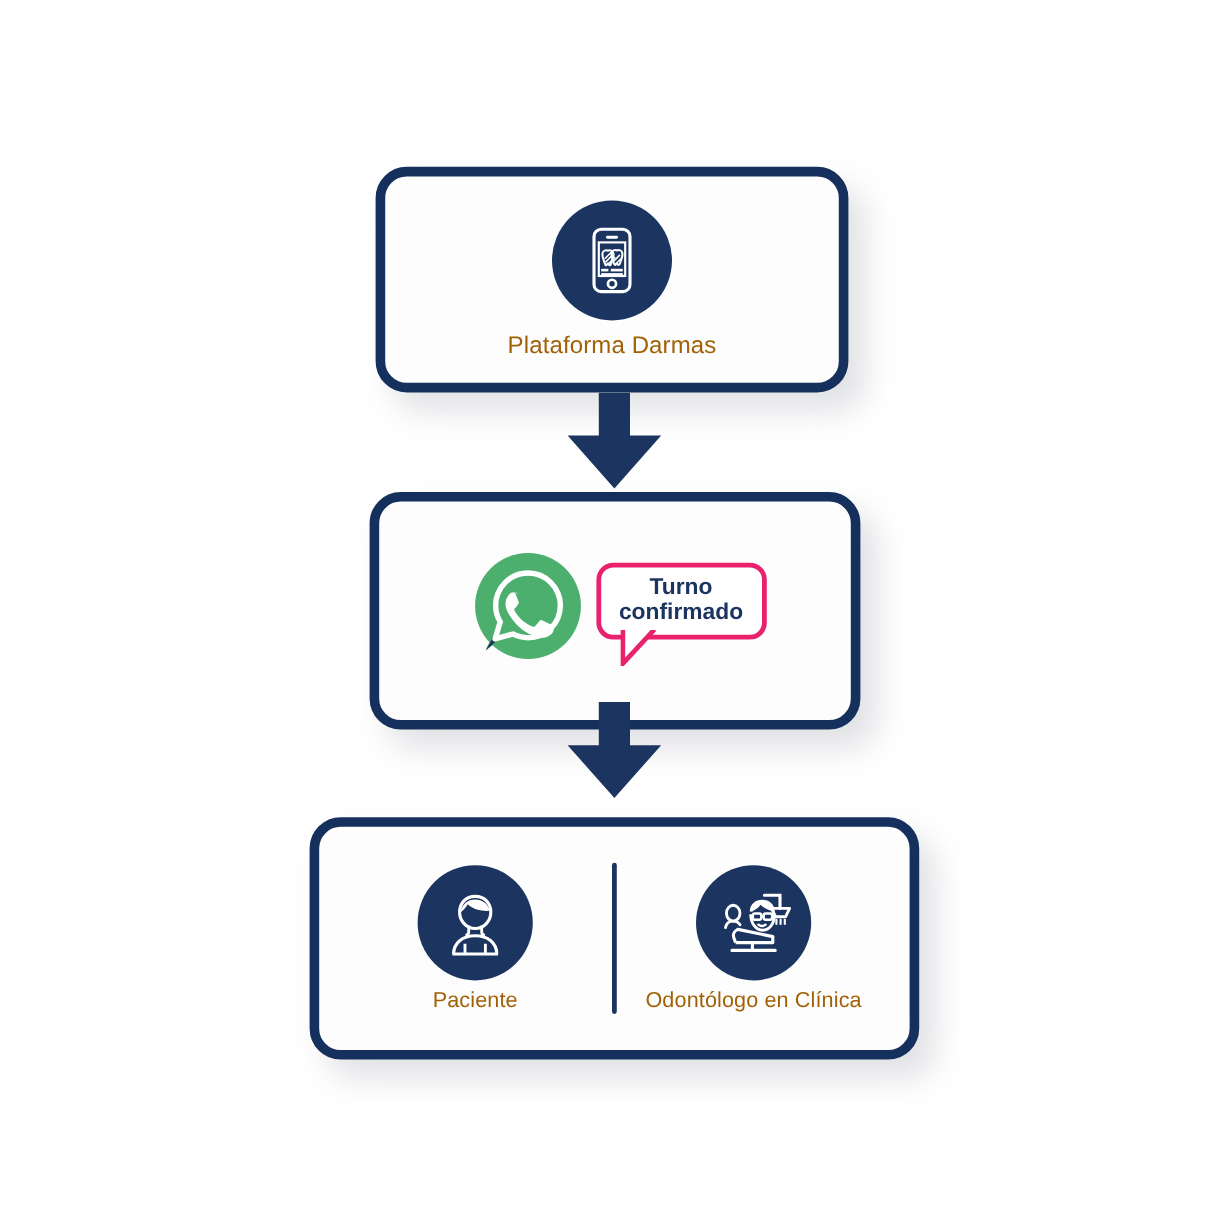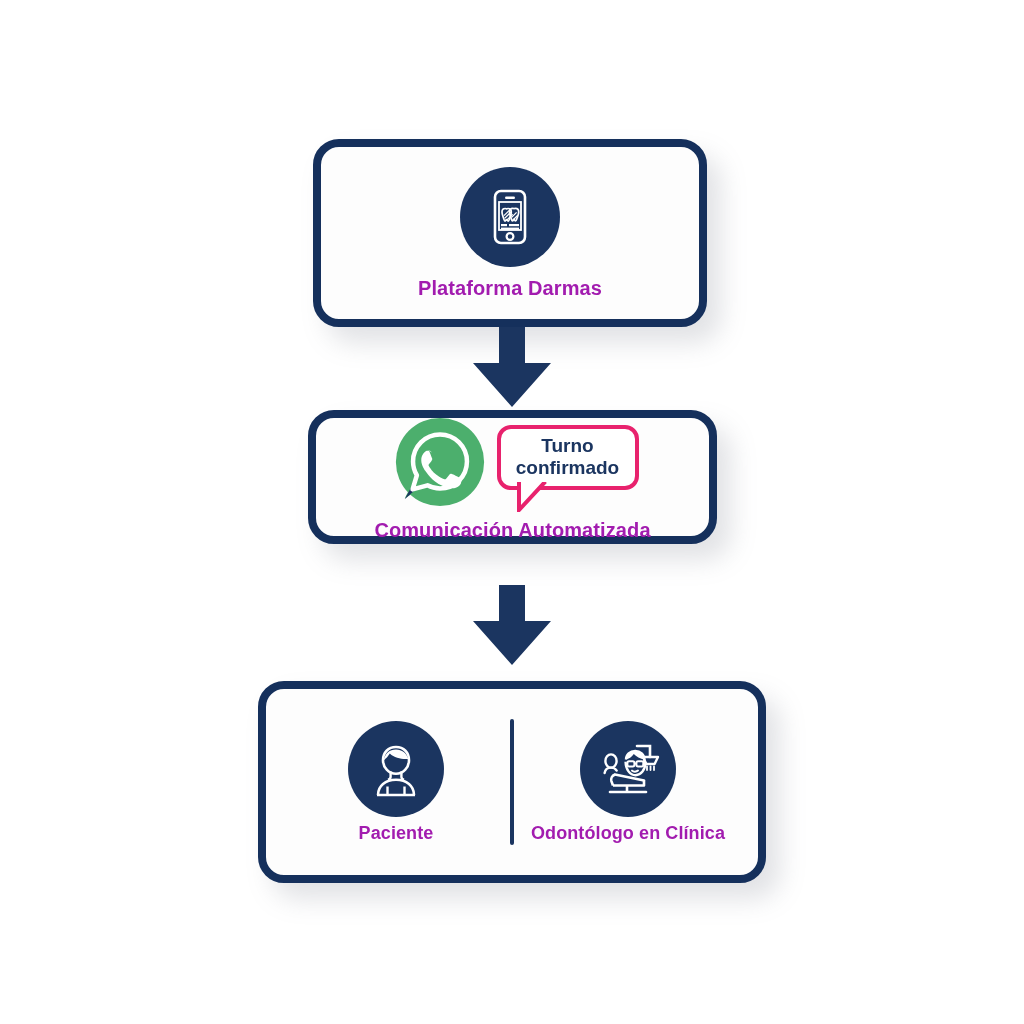--- a/index.html
+++ b/index.html
@@ -37,21 +37,21 @@
     left: 313px;
     top: 139px;
     width: 394px;
     height: 188px;
   }
   
   #card-communication {
     left: 308px;
     top: 410px;
     width: 409px;
-    height: 134px;
+    height: 198px;
   }
   
   #card-actors {
     left: 258px;
     top: 681px;
     width: 508px;
     height: 202px;
   }
 
   
@@ -67,22 +67,22 @@
     height: 100px;
     margin-bottom: 10px;
   }
   .actor-icon-circle {
     width: 96px;
     height: 96px;
   }
 
   
   .card-label {
-    color: #a21caf;
-    font-weight: bold;
+    color: #a16207;
+    font-weight: normal;
     font-size: 20px;
     letter-spacing: 0.1px;
     text-align: left;
     white-space: nowrap;
   }
   #platform-label { font-size: 20px; }
   #communication-label { font-size: 20px; }
   .actor-label { font-size: 18px; }
 
   
@@ -223,21 +223,20 @@
 
       <div id="speech-bubble">
         <div id="speech-bubble-text"><span>Turno</span><br><span>confirmado</span></div>
         <svg class="bubble-tail" viewBox="0 0 34 30">
           <path d="M2 0 L2 28 L26 2 Z" fill="#ffffff" stroke="none"></path>
           <path d="M2 -2 L2 28 L27 1" fill="none" stroke="#e8226d" stroke-width="4" stroke-linejoin="miter" stroke-linecap="square"></path>
           <rect x="0" y="-6" width="32" height="5" fill="#ffffff"></rect>
         </svg>
       </div>
     </div>
-    <div class="card-label" id="communication-label">Comunicación Automatizada</div>
   </div>
 
   <svg class="arrow" id="arrow-2" viewBox="0 0 92 82">
     <polygon points="33,0 59,0 59,36 85,36 46,80 7,36 33,36" fill="#1b3560"></polygon>
   </svg>
 
   <div class="card" id="card-actors">
     <div id="actors-row">
 
       <div class="actor-cell">

